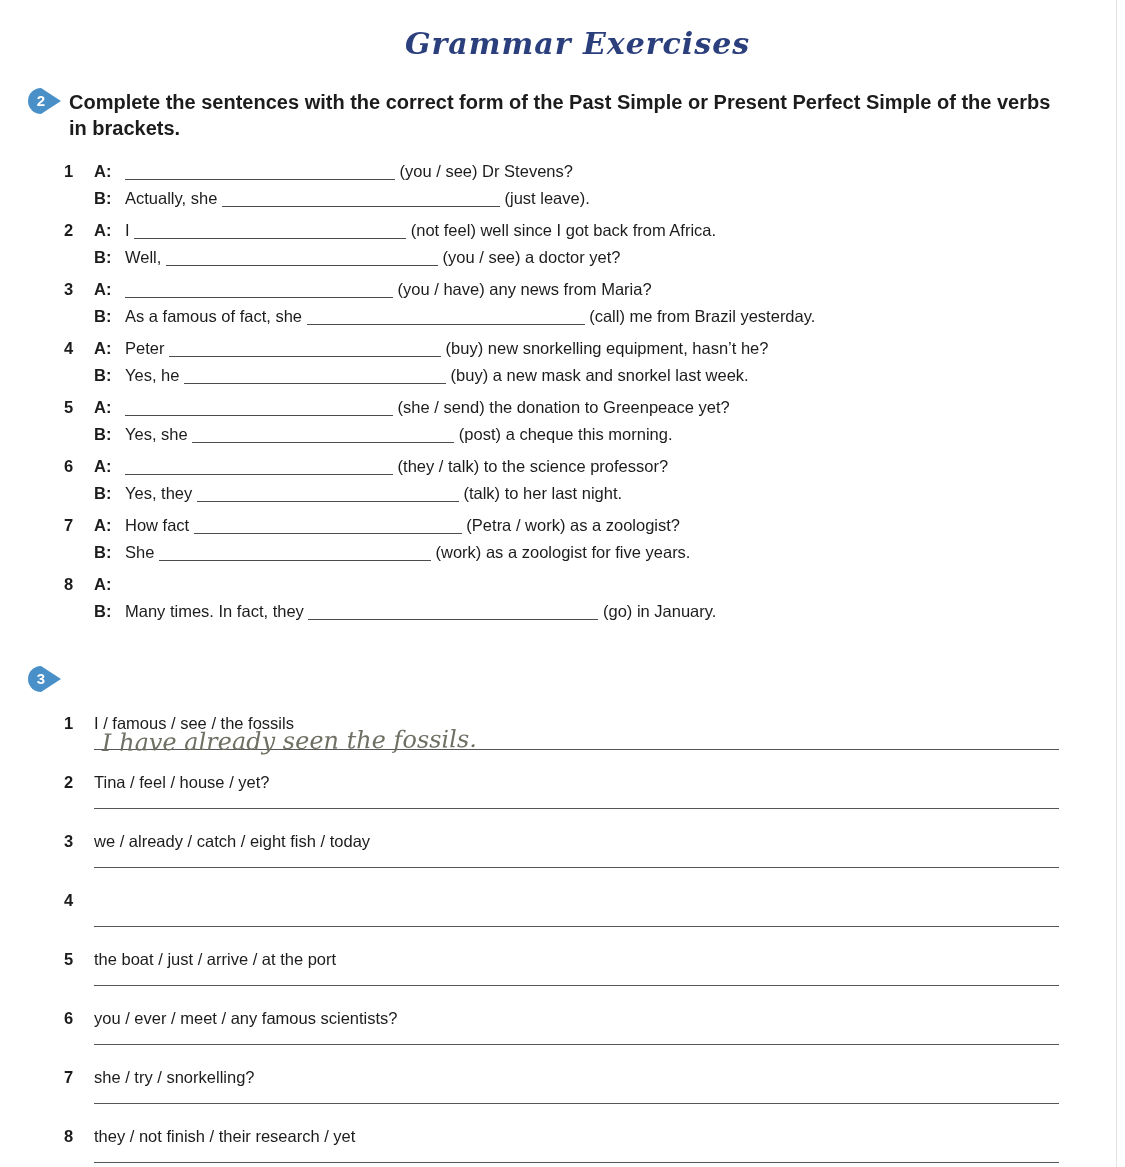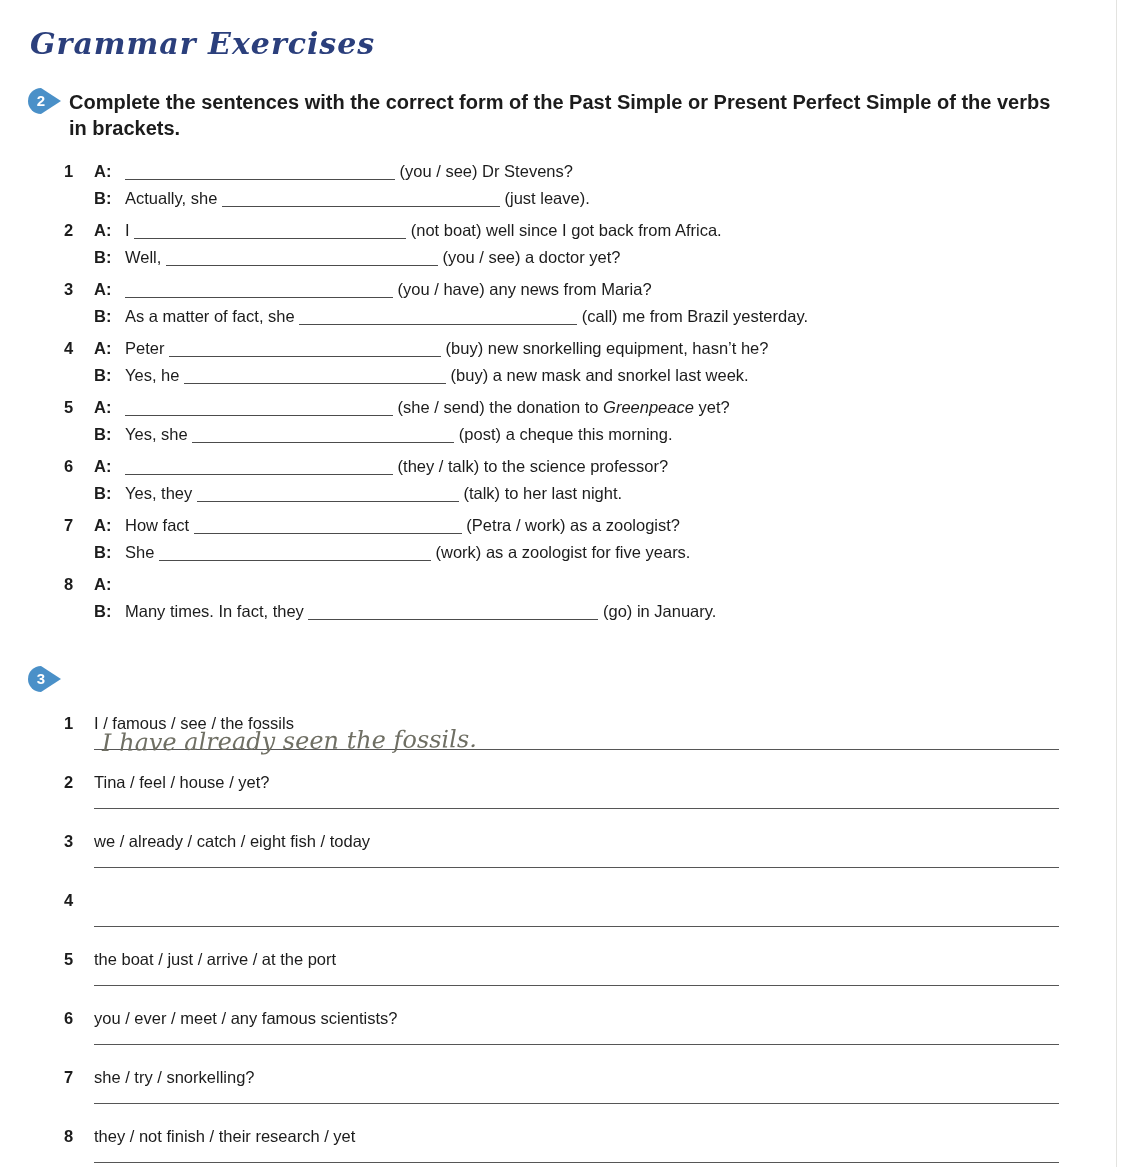--- a/index.html
+++ b/index.html
@@ -13,20 +13,21 @@
   .scan-edge {
     position: absolute; top: 0; right: 8px; width: 1px; height: 100%;
     background: #e3e3e0;
   }
   .title {
     margin: 26px 0 0 30px;
     font-size: 30px; font-weight: bold; font-style: italic;
     letter-spacing: 1px;
     color: var(--title-navy, #2b3f7c);
     font-family: "DejaVu Serif", serif;
+    text-align: center;
   }
   .exercise { margin-top: 26px; }
   .ex-header { display: flex; align-items: flex-start; gap: 7px; margin-left: 28px; }
   .badge { position: relative; flex: 0 0 auto; width: 34px; height: 26px; margin-top: 1px; }
   .badge svg { display: block; }
   .badge .num {
     position: absolute; left: 0; top: 0; width: 26px; height: 26px;
     line-height: 26px; text-align: center;
     color: #ffffff; font-weight: bold; font-size: 15px;
   }
@@ -39,21 +40,21 @@
   .d-item { margin-bottom: 5px; }
   .d-row { display: flex; line-height: 27px; }
   .d-num { width: 30px; font-weight: bold; flex: 0 0 auto; }
   .d-label { width: 31px; font-weight: bold; flex: 0 0 auto; }
   .d-content { white-space: nowrap; }
   .blank {
     display: inline-block; height: 12px;
     border-bottom: 1.4px solid #4c4c4c;
     vertical-align: -3px;
   }
-  .it { font-style: italic; }
+  .it { }
   .ex3 { margin-top: 40px; }
   .prompt-items { margin: 18px 0 0 64px; font-size: 16.5px; }
   .p-item { margin-bottom: 19px; }
   .p-row { display: flex; line-height: 26px; }
   .p-line {
     position: relative;
     margin: 12px 66px 0 30px;
     border-bottom: 1.6px solid #565656;
     height: 1px;
   }
@@ -92,38 +93,38 @@
         <div class="d-row">
           <span class="d-num"></span>
           <span class="d-label">B:</span>
           <span class="d-content"><span>Actually, she </span><span class="blank" style="width: 278px;"></span><span> (just leave).</span></span>
         </div>
       </div>
       <div class="d-item">
         <div class="d-row">
           <span class="d-num">2</span>
           <span class="d-label">A:</span>
-          <span class="d-content"><span>I </span><span class="blank" style="width: 272px;"></span><span> (not boat) well since I got back from Africa.</span></span>
+          <span class="d-content"><span>I </span><span class="blank" style="width: 272px;"></span><span> (not feel) well since I got back from Africa.</span></span>
         </div>
         <div class="d-row">
           <span class="d-num"></span>
           <span class="d-label">B:</span>
           <span class="d-content"><span>Well, </span><span class="blank" style="width: 272px;"></span><span> (you / see) a doctor yet?</span></span>
         </div>
       </div>
       <div class="d-item">
         <div class="d-row">
           <span class="d-num">3</span>
           <span class="d-label">A:</span>
           <span class="d-content"><span class="blank" style="width: 268px;"></span><span> (you / have) any news from Maria?</span></span>
         </div>
         <div class="d-row">
           <span class="d-num"></span>
           <span class="d-label">B:</span>
-          <span class="d-content"><span>As a matter of fact, she </span><span class="blank" style="width: 278px;"></span><span> (call) me from Brazil yesterday.</span></span>
+          <span class="d-content"><span>As a famous of fact, she </span><span class="blank" style="width: 278px;"></span><span> (call) me from Brazil yesterday.</span></span>
         </div>
       </div>
       <div class="d-item">
         <div class="d-row">
           <span class="d-num">4</span>
           <span class="d-label">A:</span>
           <span class="d-content"><span>Peter </span><span class="blank" style="width: 272px;"></span><span> (buy) new snorkelling equipment, hasn’t he?</span></span>
         </div>
         <div class="d-row">
           <span class="d-num"></span>

